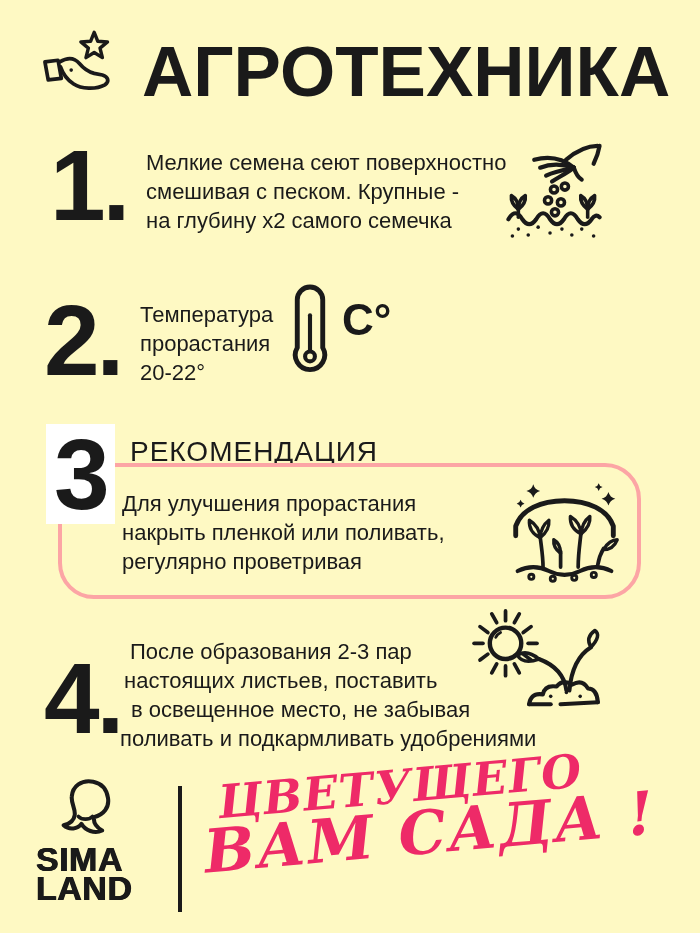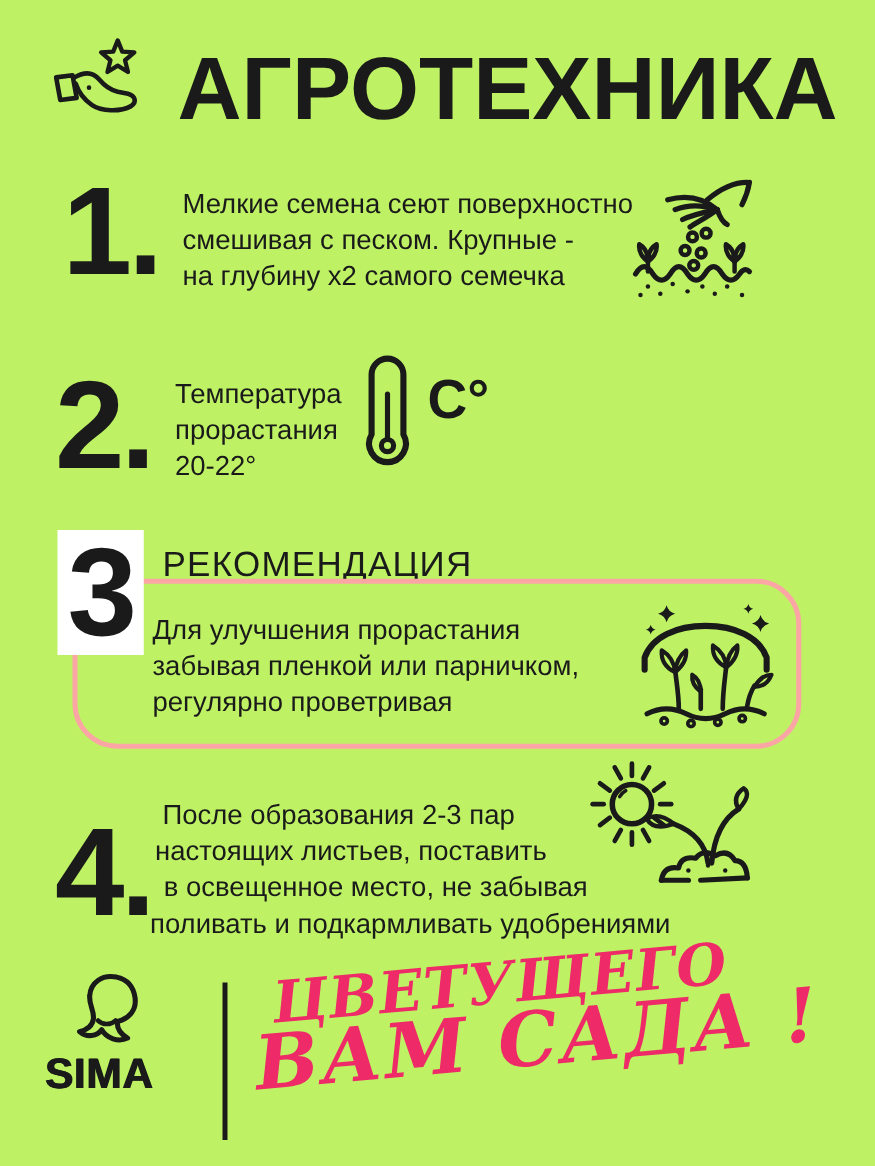--- a/index.html
+++ b/index.html
@@ -1,16 +1,16 @@
 <!DOCTYPE html>
 <html><head>
 <meta charset="utf-8">
 <style>
   html,body{margin:0;padding:0;background:#fff;}
-  .page{position:relative;width:700px;height:933px;background:#bef264;
+  .page{position:relative;width:700px;height:933px;background:#fef9c3;
         font-family:"Liberation Sans",sans-serif;color:#1a1a1a;overflow:hidden;}
   .abs{position:absolute;}
   .num{font-weight:bold;font-size:100px;line-height:1;letter-spacing:-3px;color:#1a1a1a;}
   .t{font-size:22px;line-height:29px;white-space:nowrap;}
   .title{font-size:71px;font-weight:bold;letter-spacing:0;line-height:1;}
   .rec-heading{font-size:28px;letter-spacing:1px;}
   .rec-box{border:4px solid #fca5a5;border-radius:36px;z-index:1;}
   .num-mask{background:#ffffff;z-index:2;padding:0 8px;}
   .bullet{font-size:30px;line-height:29px;}
   .c-label{font-size:44px;font-weight:bold;line-height:1;}
@@ -90,21 +90,21 @@
       <circle class="ink-stroke" stroke-width="4.2" cx="23" cy="74" r="5"></circle>
     </svg>
     <span class="c-label" style="margin:14px 0 0 8px;">C°</span>
   </div>
 
   <div class="abs rec-heading" style="left:130px;top:436px;">РЕКОМЕНДАЦИЯ</div>
   <div class="abs rec-box" style="left:58px;top:463px;width:575px;height:128px;">
     <span class="abs bullet" style="left:40px;top:22px;">•</span>
     <div class="abs" style="left:60px;top:22px;">
       <div class="t">Для улучшения прорастания</div>
-      <div class="t">забывая пленкой или парничком,</div>
+      <div class="t">накрыть пленкой или поливать,</div>
       <div class="t">регулярно проветривая</div>
     </div>
     <svg class="abs" style="left:442px;top:10px;" width="122" height="106" viewBox="0 0 125 108">
       <path class="ink-stroke" stroke-width="5" d="M12,60 L12,50 C18,33 38,24 62,24 C86,24 106,33 112,50 L112,60"></path>
       <path class="ink-stroke" stroke-width="3.8" d="M40,92 C40,80 38,70 37,60"></path>
       <path class="ink-stroke" stroke-width="3.4" d="M37,62 Q25,56 26,44 Q36,50 37,62 Z"></path>
       <path class="ink-stroke" stroke-width="3.4" d="M37,62 Q47,54 46,44 Q38,50 37,62 Z"></path>
       <path class="ink-stroke" stroke-width="3.8" d="M76,92 C76,78 78,66 79,56"></path>
       <path class="ink-stroke" stroke-width="3.4" d="M79,58 Q67,52 68,40 Q78,46 79,58 Z"></path>
       <path class="ink-stroke" stroke-width="3.4" d="M79,58 Q89,50 88,40 Q80,46 79,58 Z"></path>
@@ -164,20 +164,21 @@
         <circle cx="116" cy="92" r="1.8"></circle>
     </g>
   </svg>
 
   <svg class="abs" style="left:56px;top:778px;" width="70" height="68" viewBox="0 0 90 92">
     <path class="ink-stroke" stroke-width="5.5" d="M48,5 C32,2 20,11 19,25 C18,35 24,41 23,50 C22,58 16,62 8,64 C16,71 27,69 32,62 C37,71 50,76 60,71 C53,67 48,61 49,53 C62,50 70,40 68,27 C66,14 58,7 48,5 Z"></path>
     <path class="ink-stroke" stroke-width="5" d="M28,52 C33,57 42,57 47,52"></path>
   </svg>
   <div class="abs" style="left:36px;top:845px;">
     <div class="brand">SIMA</div>
+    <div class="brand">LAND</div>
   </div>
   <div class="abs divider" style="left:178px;top:786px;height:126px;"></div>
   <div class="abs slogan" style="left:198px;top:780px;color:#ee2a68;">
     <div class="l1">ЦВЕТУЩЕГО</div>
     <div class="l2">ВАМ САДА !</div>
   </div>
 
 </div>
 
 </body></html>

